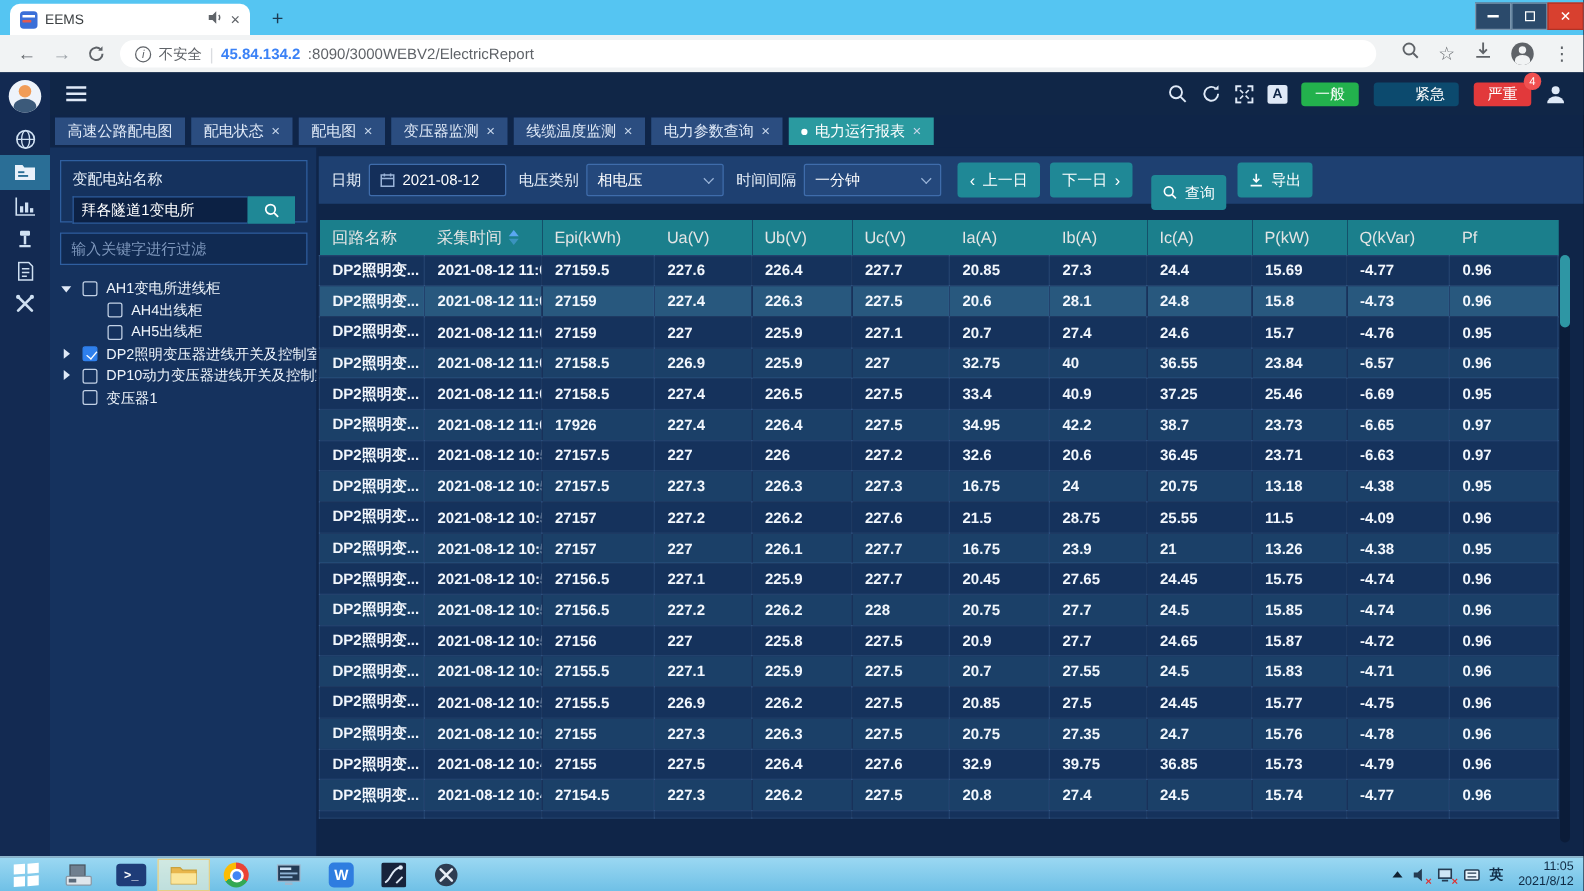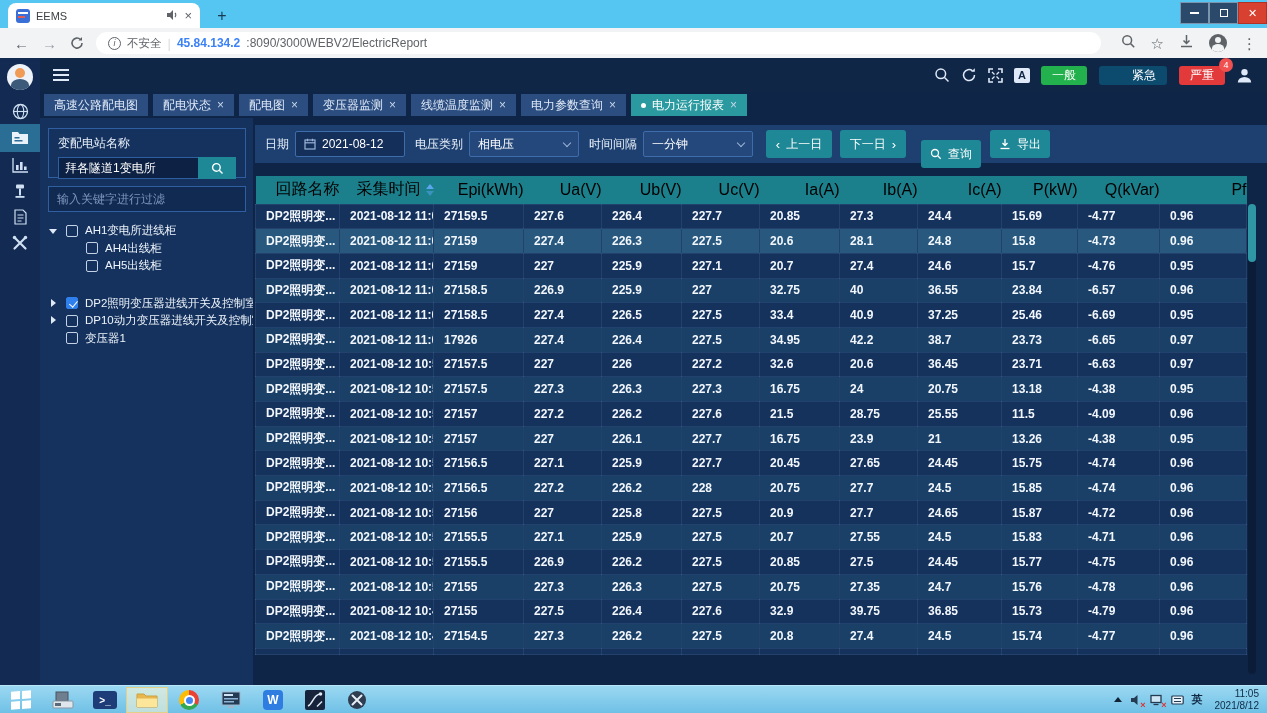--- a/index.html
+++ b/index.html
@@ -84,21 +84,21 @@
   .filter-bar{position:absolute;left:0;top:7px;right:0;height:38px;background:#1e4071;display:flex;align-items:center;}
   .flabel{color:#e8f0fa;font-size:12px;flex:none;}
   .date-box{display:flex;align-items:center;gap:6px;width:110px;height:26px;background:#142f5a;border:1px solid #3f6cab;border-radius:2px;padding:0 8px;color:#fff;font-size:12px;flex:none;}
   .sel{display:flex;align-items:center;justify-content:space-between;width:110px;height:26px;background:#24487c;border:1px solid #3f6cab;border-radius:2px;padding:0 8px;color:#fff;font-size:12px;flex:none;}
   .chev{width:6px;height:6px;border-right:1.5px solid #9ab4d8;border-bottom:1.5px solid #9ab4d8;transform:rotate(45deg);margin-top:-3px;flex:none;}
   .tbtn{display:flex;align-items:center;justify-content:center;gap:6px;height:28px;border-radius:3px;background:#1f8896;color:#fff;font-size:12px;flex:none;}
   .tbtn .arr{font-size:13px;line-height:1;}
 
   .table-wrap{position:absolute;left:0;top:58px;width:991px;}
   table{border-collapse:collapse;table-layout:fixed;width:991px;}
-  thead th{height:28px;background:#1b7f8c;color:#000000;font-size:16px;font-weight:normal;text-align:right;padding:0 0 0 10px;white-space:nowrap;overflow:hidden;}
+  thead th{height:28px;background:#1b7f8c;color:#e5e5e5;font-size:13px;font-weight:normal;text-align:left;padding:0 0 0 10px;white-space:nowrap;overflow:hidden;}
   tbody td{height:24.7px;color:#f2f7fd;font-size:12px;font-weight:600;padding:0 0 0 10px;border:1px solid rgba(86,140,200,.28);white-space:nowrap;overflow:hidden;}
   tbody tr{background:#15325c;}
   tbody tr:nth-child(even){background:#1b4068;}
   tbody tr.hl{background:#28587e;}
   tbody tr.stub td{height:6px;}
   .sort-icon{display:inline-flex;flex-direction:column;gap:2px;margin-left:5px;vertical-align:middle;}
   .sort-icon i{display:block;width:0;height:0;}
   .sort-icon .up{border-left:4px solid transparent;border-right:4px solid transparent;border-bottom:5px solid #5aa7f0;}
   .sort-icon .dn{border-left:4px solid transparent;border-right:4px solid transparent;border-top:5px solid #5aa7f0;opacity:.5;}
   .vscroll{position:absolute;right:11px;top:86px;width:8px;height:470px;background:rgba(9,22,45,.55);border-radius:4px;}
@@ -327,21 +327,21 @@
           <div class="tree-row" style="padding-left: 28px;">
             <span class="expander leaf"></span>
             <span class="checkbox"></span>
             <span>AH4出线柜</span>
           </div>
           <div class="tree-row" style="padding-left: 28px;">
             <span class="expander leaf"></span>
             <span class="checkbox"></span>
             <span>AH5出线柜</span>
           </div>
-          <div class="tree-row" style="padding-left: 8px; margin-top: 20px;">
+          <div class="tree-row" style="padding-left: 8px;">
             <span class="expander collapsed"></span>
             <span class="checkbox checked"></span>
             <span>DP2照明变压器进线开关及控制室</span>
           </div>
           <div class="tree-row" style="padding-left: 8px;">
             <span class="expander collapsed"></span>
             <span class="checkbox"></span>
             <span>DP10动力变压器进线开关及控制室</span>
           </div>
           <div class="tree-row" style="padding-left: 8px;">

